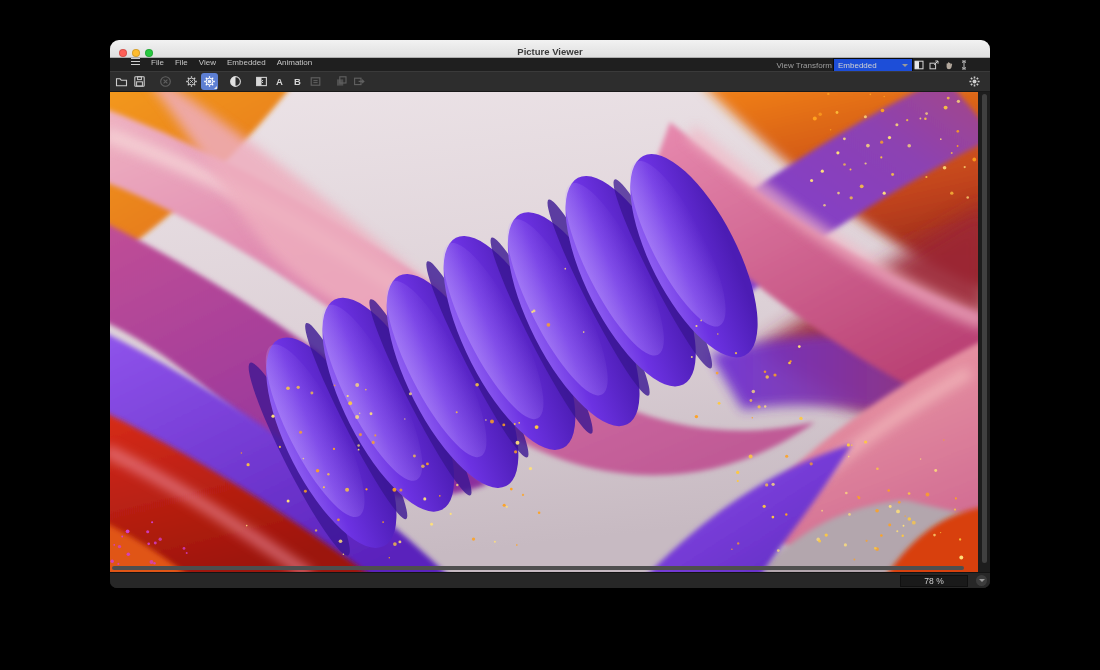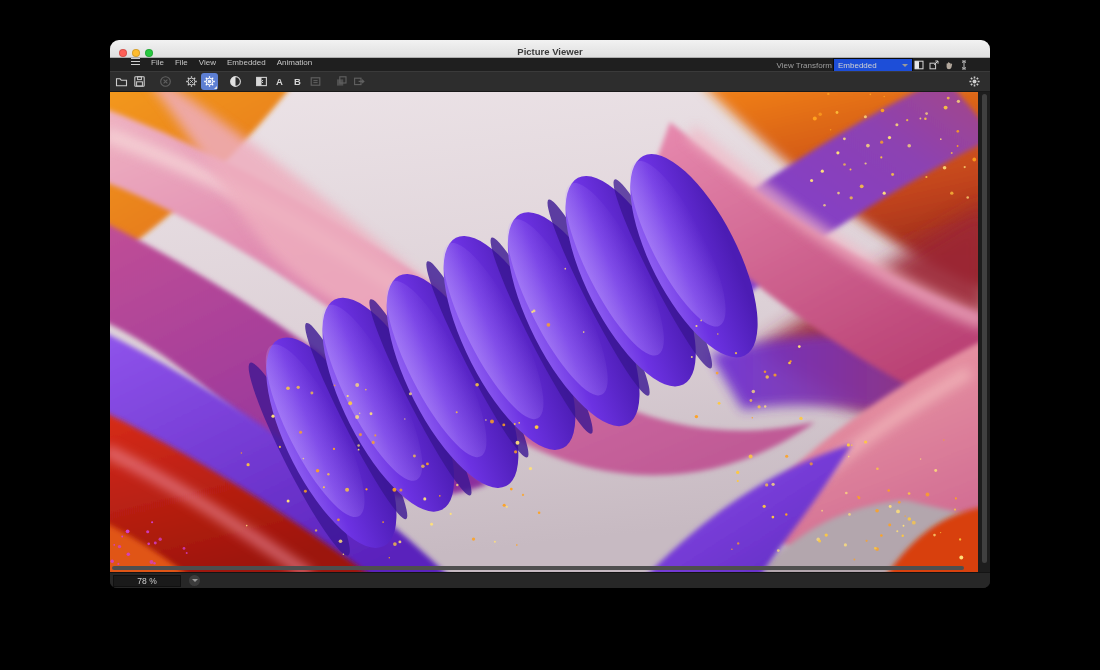--- a/index.html
+++ b/index.html
@@ -52,21 +52,21 @@
   .viewport { flex:1 1 auto; position:relative; background:#1d1d1d; overflow:hidden; }
   .artwork { position:absolute; left:0; top:0; width:868px; height:480px; display:block; }
   .vscroll { position:absolute; right:3px; top:2px; bottom:9px; width:5px;
              background:#404040; border-radius:3px; }
   .hscroll { position:absolute; left:2px; bottom:2px; width:852px; height:4px;
              background:#4e4e4e; border-radius:2px; }
 
   
   .statusbar { height:16px; flex:0 0 16px; background:#272727; border-top:1px solid #141414;
                display:flex; align-items:center; padding:0 3px; gap:8px;
-               color:#b5b5b5; font-size:8.5px; white-space:nowrap; }
+               color:#b5b5b5; font-size:8.5px; white-space:nowrap;justify-content:flex-end; }
   .zoom-field { width:68px; height:12px; background:#1a1a1a; border:1px solid #101010;
                 color:#cfcfcf; display:flex; align-items:center; justify-content:center; }
   .zoom-drop { width:11px; height:11px; border-radius:50%; background:#3c3c3c;
                display:flex; align-items:center; justify-content:center; }
   .status-info { overflow:hidden; text-overflow:ellipsis; }
 </style>
 </head>
 <body>
 
 <div class="window">

